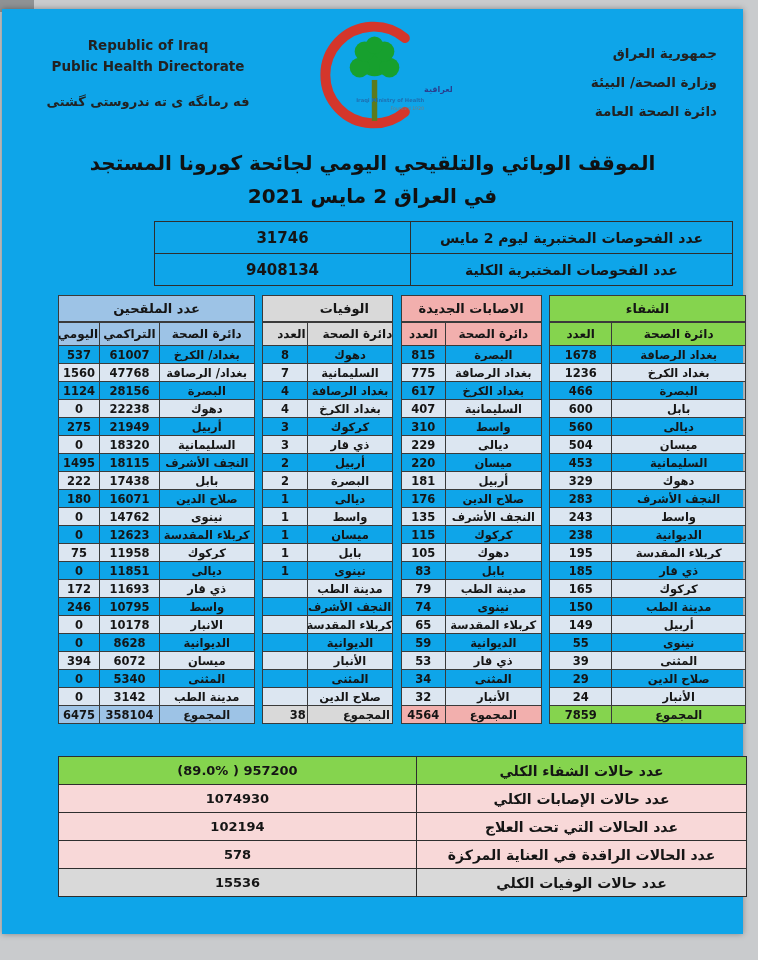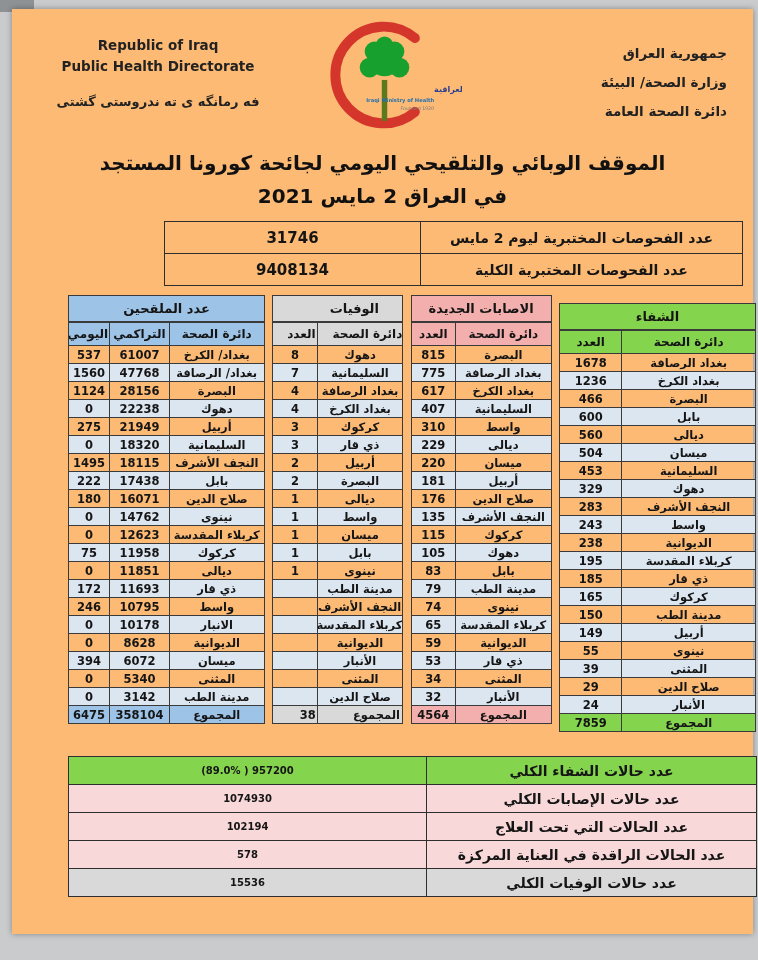--- a/index.html
+++ b/index.html
@@ -1,20 +1,20 @@
 <!DOCTYPE html>
 <html><head>
 <meta charset="utf-8">
 <style>
   html,body{margin:0;padding:0;background:#e9e9e9;}
   *{box-sizing:border-box;}
   .stage{position:relative;width:758px;height:960px;background:#c9cbcd;overflow:hidden;
          font-family:"DejaVu Sans",sans-serif;color:#151515;}
   .corner-shadow{position:absolute;left:0;top:0;width:34px;height:12px;background:#8f9294;}
-  .sheet{position:absolute;left:12px;top:9px;width:741px;height:925px;background:#fdba74;
+  .sheet{position:absolute;left:2px;top:9px;width:741px;height:925px;background:#0ea5e9;
          box-shadow:0 0 6px rgba(0,0,0,.35);}
 
   
   .hdr-en{position:absolute;left:12px;top:26px;width:268px;text-align:center;
           font-weight:bold;font-size:13.5px;line-height:21px;color:#222;}
   .hdr-en .kurdish{font-size:13px;margin-top:14px;}
   .hdr-ar{position:absolute;right:26px;top:30px;text-align:right;font-weight:bold;
           font-size:13.5px;line-height:29px;color:#222;}
   .logo{position:absolute;left:300px;top:4px;width:150px;height:124px;}
 
@@ -39,27 +39,27 @@
   .stat .title-cell{height:26px;font-size:13px;border-bottom-width:2px;}
   .stat .colhead-cell{height:24px;font-size:12px;}
   .stat tr.stripe td{background:#dce6f1;}
   .theme-blue  .th-bg{background:#9dc3e6;}
   .theme-gray  .th-bg{background:#d9d9d9;padding-left:34px;}
   .theme-pink  .th-bg{background:#f2afad;}
   .theme-green .th-bg{background:#85d44e;}
   #t-vaccinated{width:197px;border-radius:25px;}
   #t-deaths{width:131px;}
   #t-newcases{width:141px;border-radius:12px;}
-  #t-recovery{width:197px;margin-top:8px;}
+  #t-recovery{width:197px;}
 
   
   #summary{position:absolute;left:56px;top:747px;width:688px;table-layout:fixed;}
   #summary td{border:1.5px solid #2e2e2e;height:28px;font-weight:bold;text-align:center;}
   #summary .sum-label{font-size:14px;}
-  #summary .sum-value{font-size:10px;}
+  #summary .sum-value{font-size:13px;}
   #summary tr.s-green td{background:#85d44e;}
   #summary tr.s-pink  td{background:#f8d8d8;}
   #summary tr.s-gray  td{background:#d9d9d9;}
 </style>
 </head>
 <body>
 
 <div class="stage">
   <div class="corner-shadow"></div>
   <div class="sheet">

